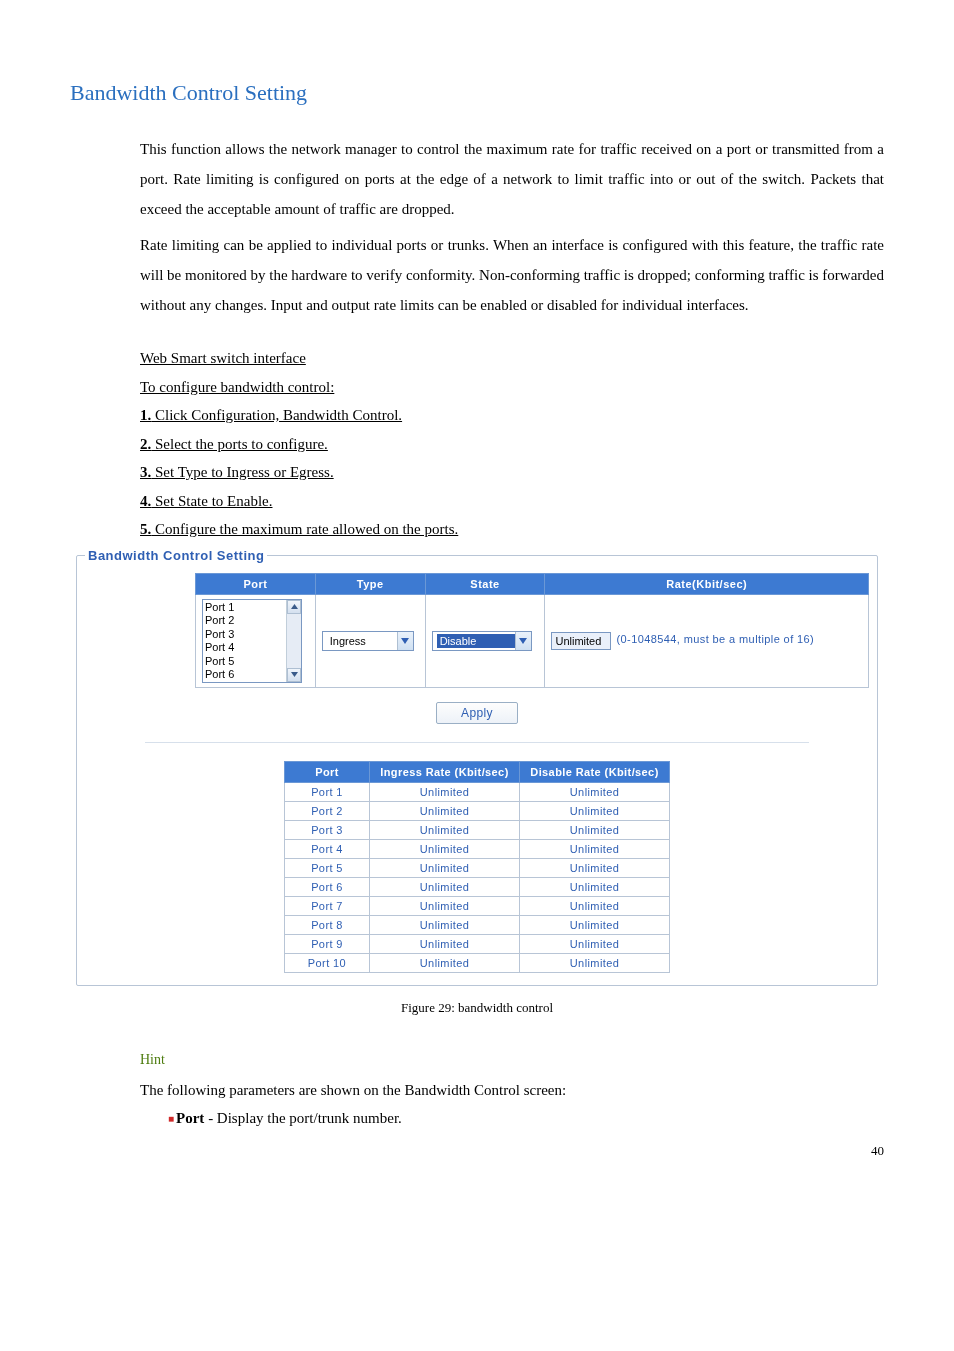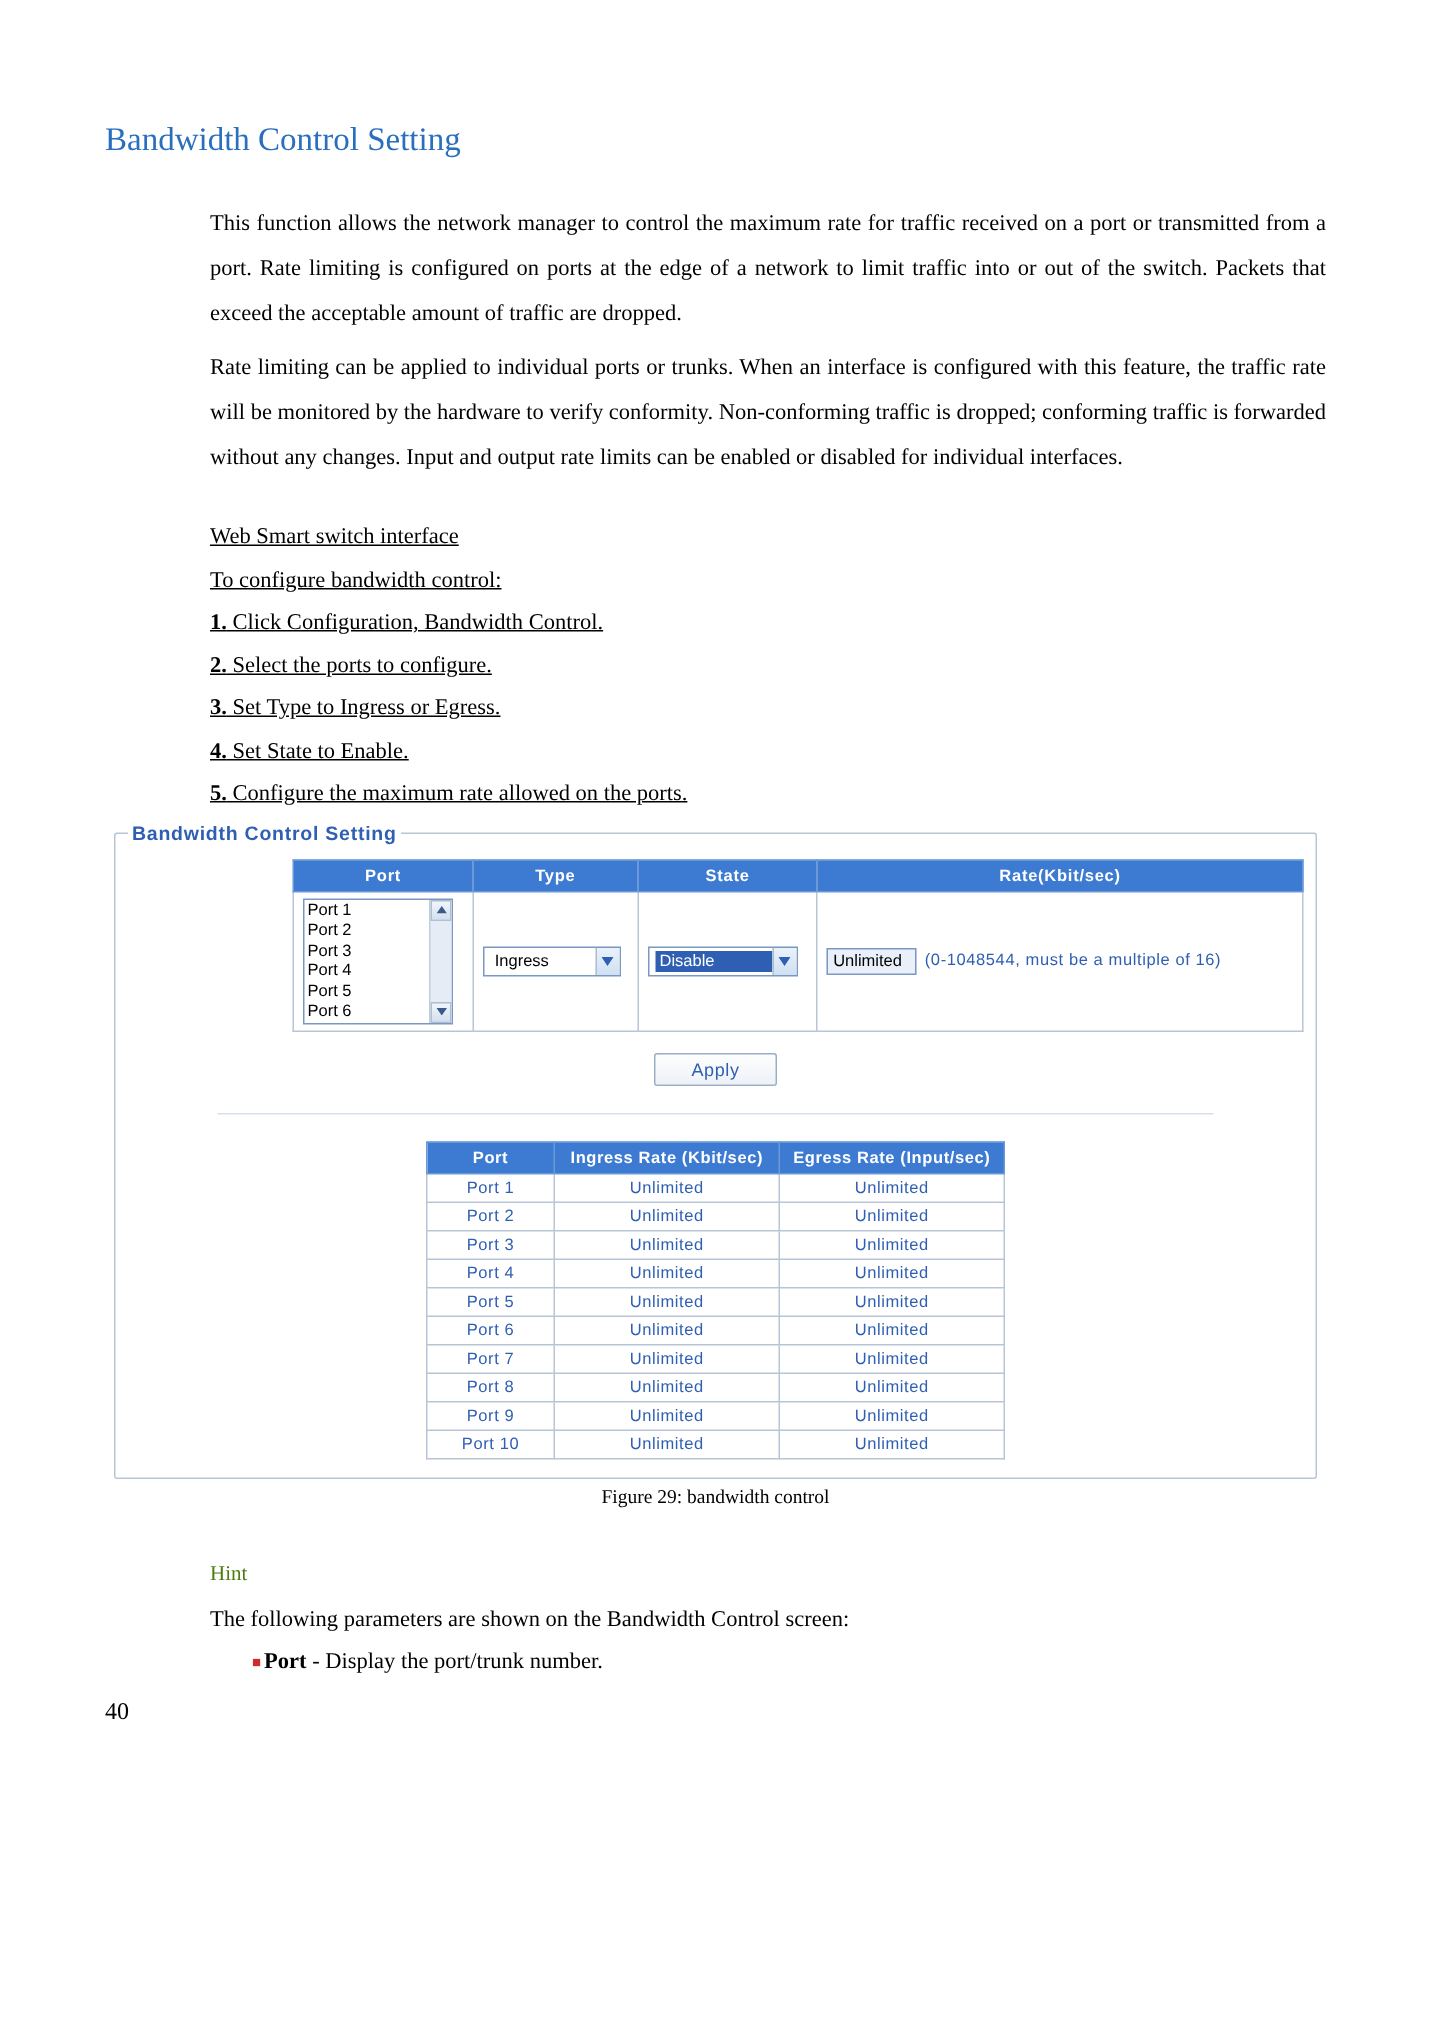--- a/index.html
+++ b/index.html
@@ -150,30 +150,30 @@
     background: #3d7ad2; color: #fff; border: 1px solid #6b98d6;
     padding: 4px 8px; font-weight: bold; letter-spacing: 0.4px; text-align:center;
   }
   table.rates td {
     border: 1px solid #b8c5d6; padding: 3px 10px; color: #2f5fb3;
     text-align: center; letter-spacing: 0.4px;
   }
   table.rates th.pcol { width: 85px; }
   table.rates th.rcol { width: 150px; }
 
-  .caption { text-align: center; font-size: 13px; margin-top: 4px; }
+  .caption { text-align: center; font-size: 13px; margin-top: 14px; }
 
   h2.hint {
     color: #4d7c0f; font-weight: normal; font-size: 14px;
     margin: 36px 0 8px 70px;
   }
   p.body2 { font-size: 15px; margin-left: 70px; line-height: 1.9; }
   p.bullet { font-size: 15px; margin-left: 98px; line-height: 1.9; }
   p.bullet .sq { color: #d02a2a; font-size: 10px; vertical-align: 1px; margin-right: 2px; }
-  .pagenum { text-align: left; font-size: 16px; margin-top: 10px; }
+  .pagenum { text-align: right; font-size: 13px; margin-top: 10px; }
 </style>
 </head>
 <body>
 
 <h1 class="section-title">Bandwidth Control Setting</h1>
 
 <div class="indent-block">
   <p class="para">This function allows the network manager to control the maximum rate for traffic received on a port or transmitted from a port. Rate limiting is configured on ports at the edge of a network to limit traffic into or out of the switch. Packets that exceed the acceptable amount of traffic are dropped.</p>
   <p class="para">Rate limiting can be applied to individual ports or trunks. When an interface is configured with this feature, the traffic rate will be monitored by the hardware to verify conformity. Non-conforming traffic is dropped; conforming traffic is forwarded without any changes. Input and output rate limits can be enabled or disabled for individual interfaces.</p>
   <p class="spacer"></p>
@@ -257,21 +257,21 @@
     <button class="apply-btn">Apply</button>
   </div>
 
   <hr class="soft">
 
   <table class="rates">
     <thead>
       <tr>
         <th class="pcol">Port</th>
         <th class="rcol">Ingress Rate (Kbit/sec)</th>
-        <th class="rcol">Egress Rate (Input/sec)</th>
+        <th class="rcol">Disable Rate (Kbit/sec)</th>
       </tr>
     </thead>
     <tbody>
           <tr>
             <td>Port 1</td>
             <td>Unlimited</td>
             <td>Unlimited</td>
           </tr>
           <tr>
             <td>Port 2</td>

